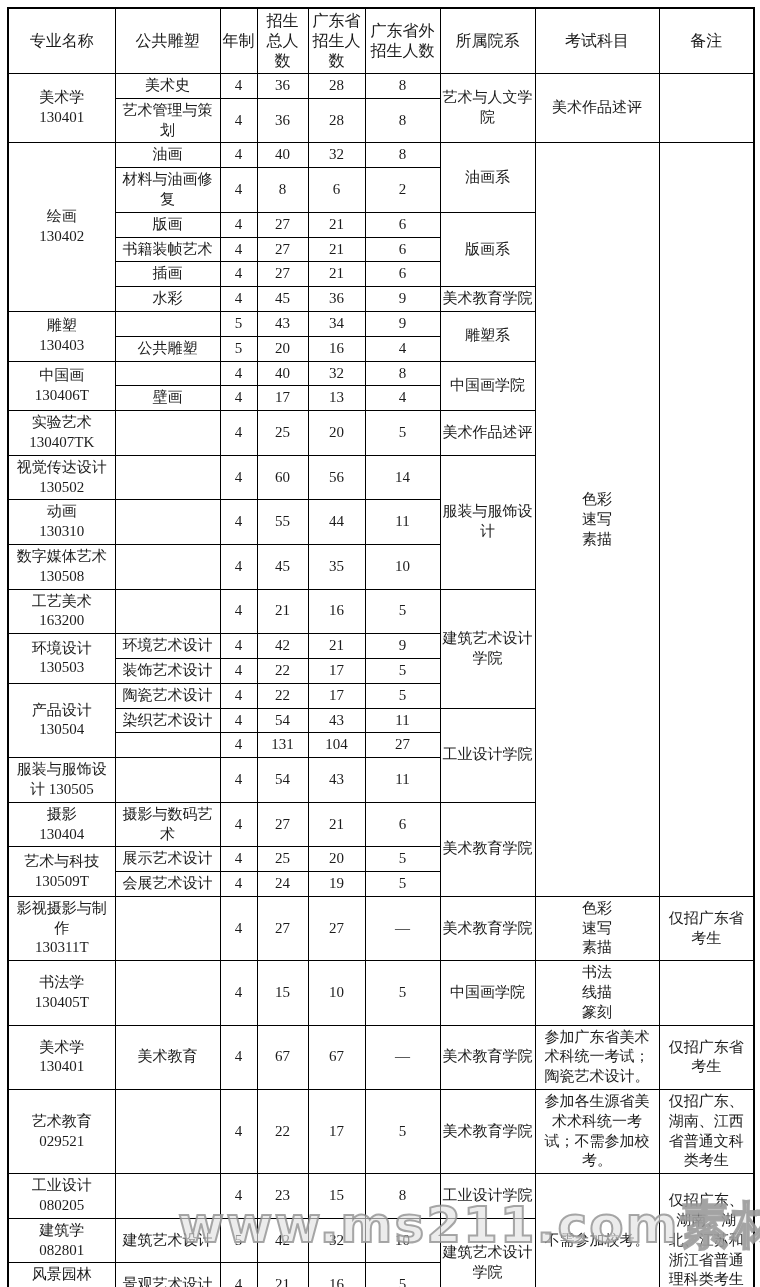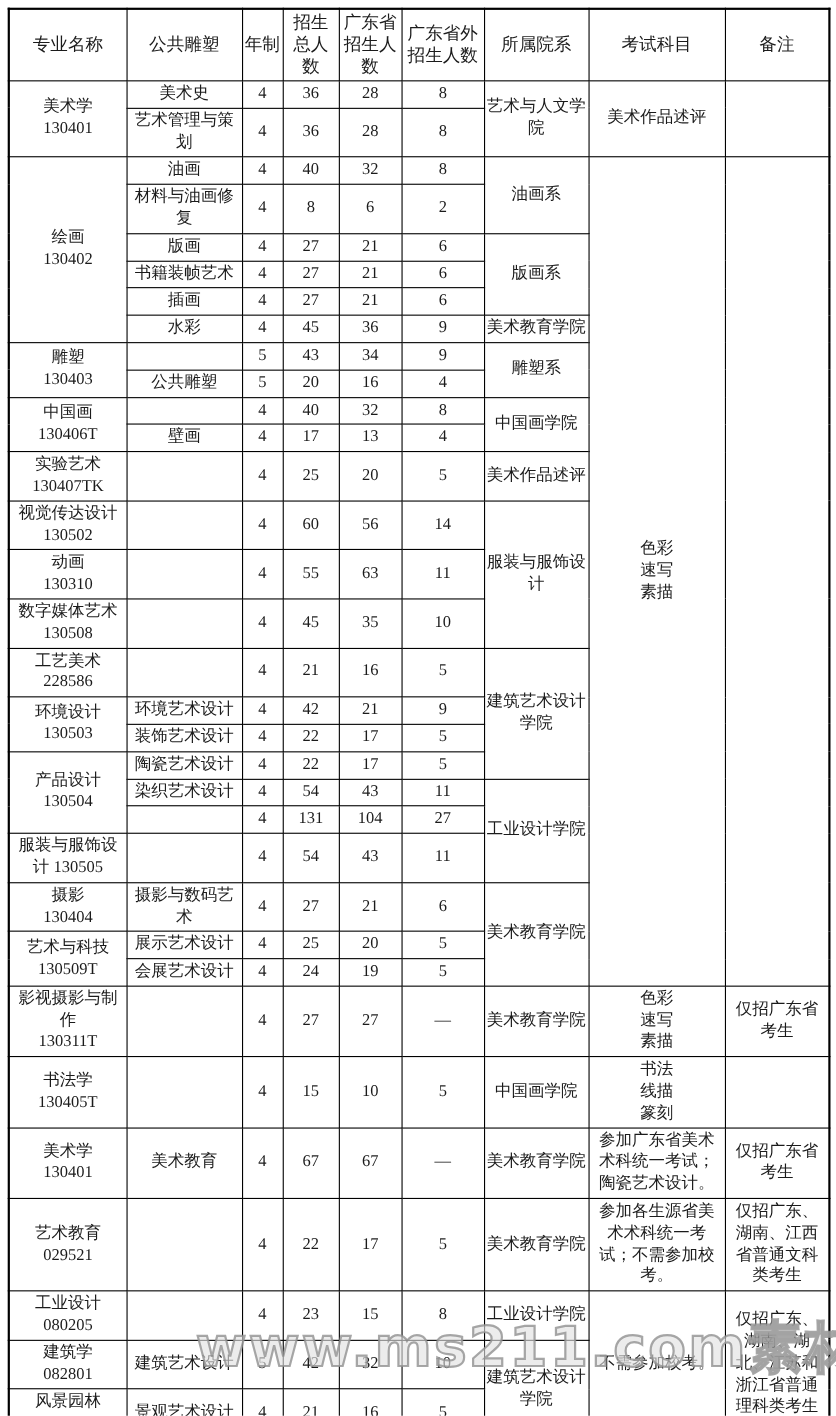--- a/index.html
+++ b/index.html
@@ -206,35 +206,35 @@
             <td>56</td>
             <td>14</td>
             <td rowspan="3">服装与服饰设计</td>
           </tr>
           <tr>
             <td>动画
 130310</td>
             <td></td>
             <td>4</td>
             <td>55</td>
-            <td>63</td>
+            <td>44</td>
             <td>11</td>
           </tr>
           <tr>
             <td>数字媒体艺术
 130508</td>
             <td></td>
             <td>4</td>
             <td>45</td>
             <td>35</td>
             <td>10</td>
           </tr>
           <tr>
             <td>工艺美术
-228586</td>
+163200</td>
             <td></td>
             <td>4</td>
             <td>21</td>
             <td>16</td>
             <td>5</td>
             <td rowspan="4">建筑艺术设计学院</td>
           </tr>
           <tr>
             <td rowspan="2">环境设计
 130503</td>

